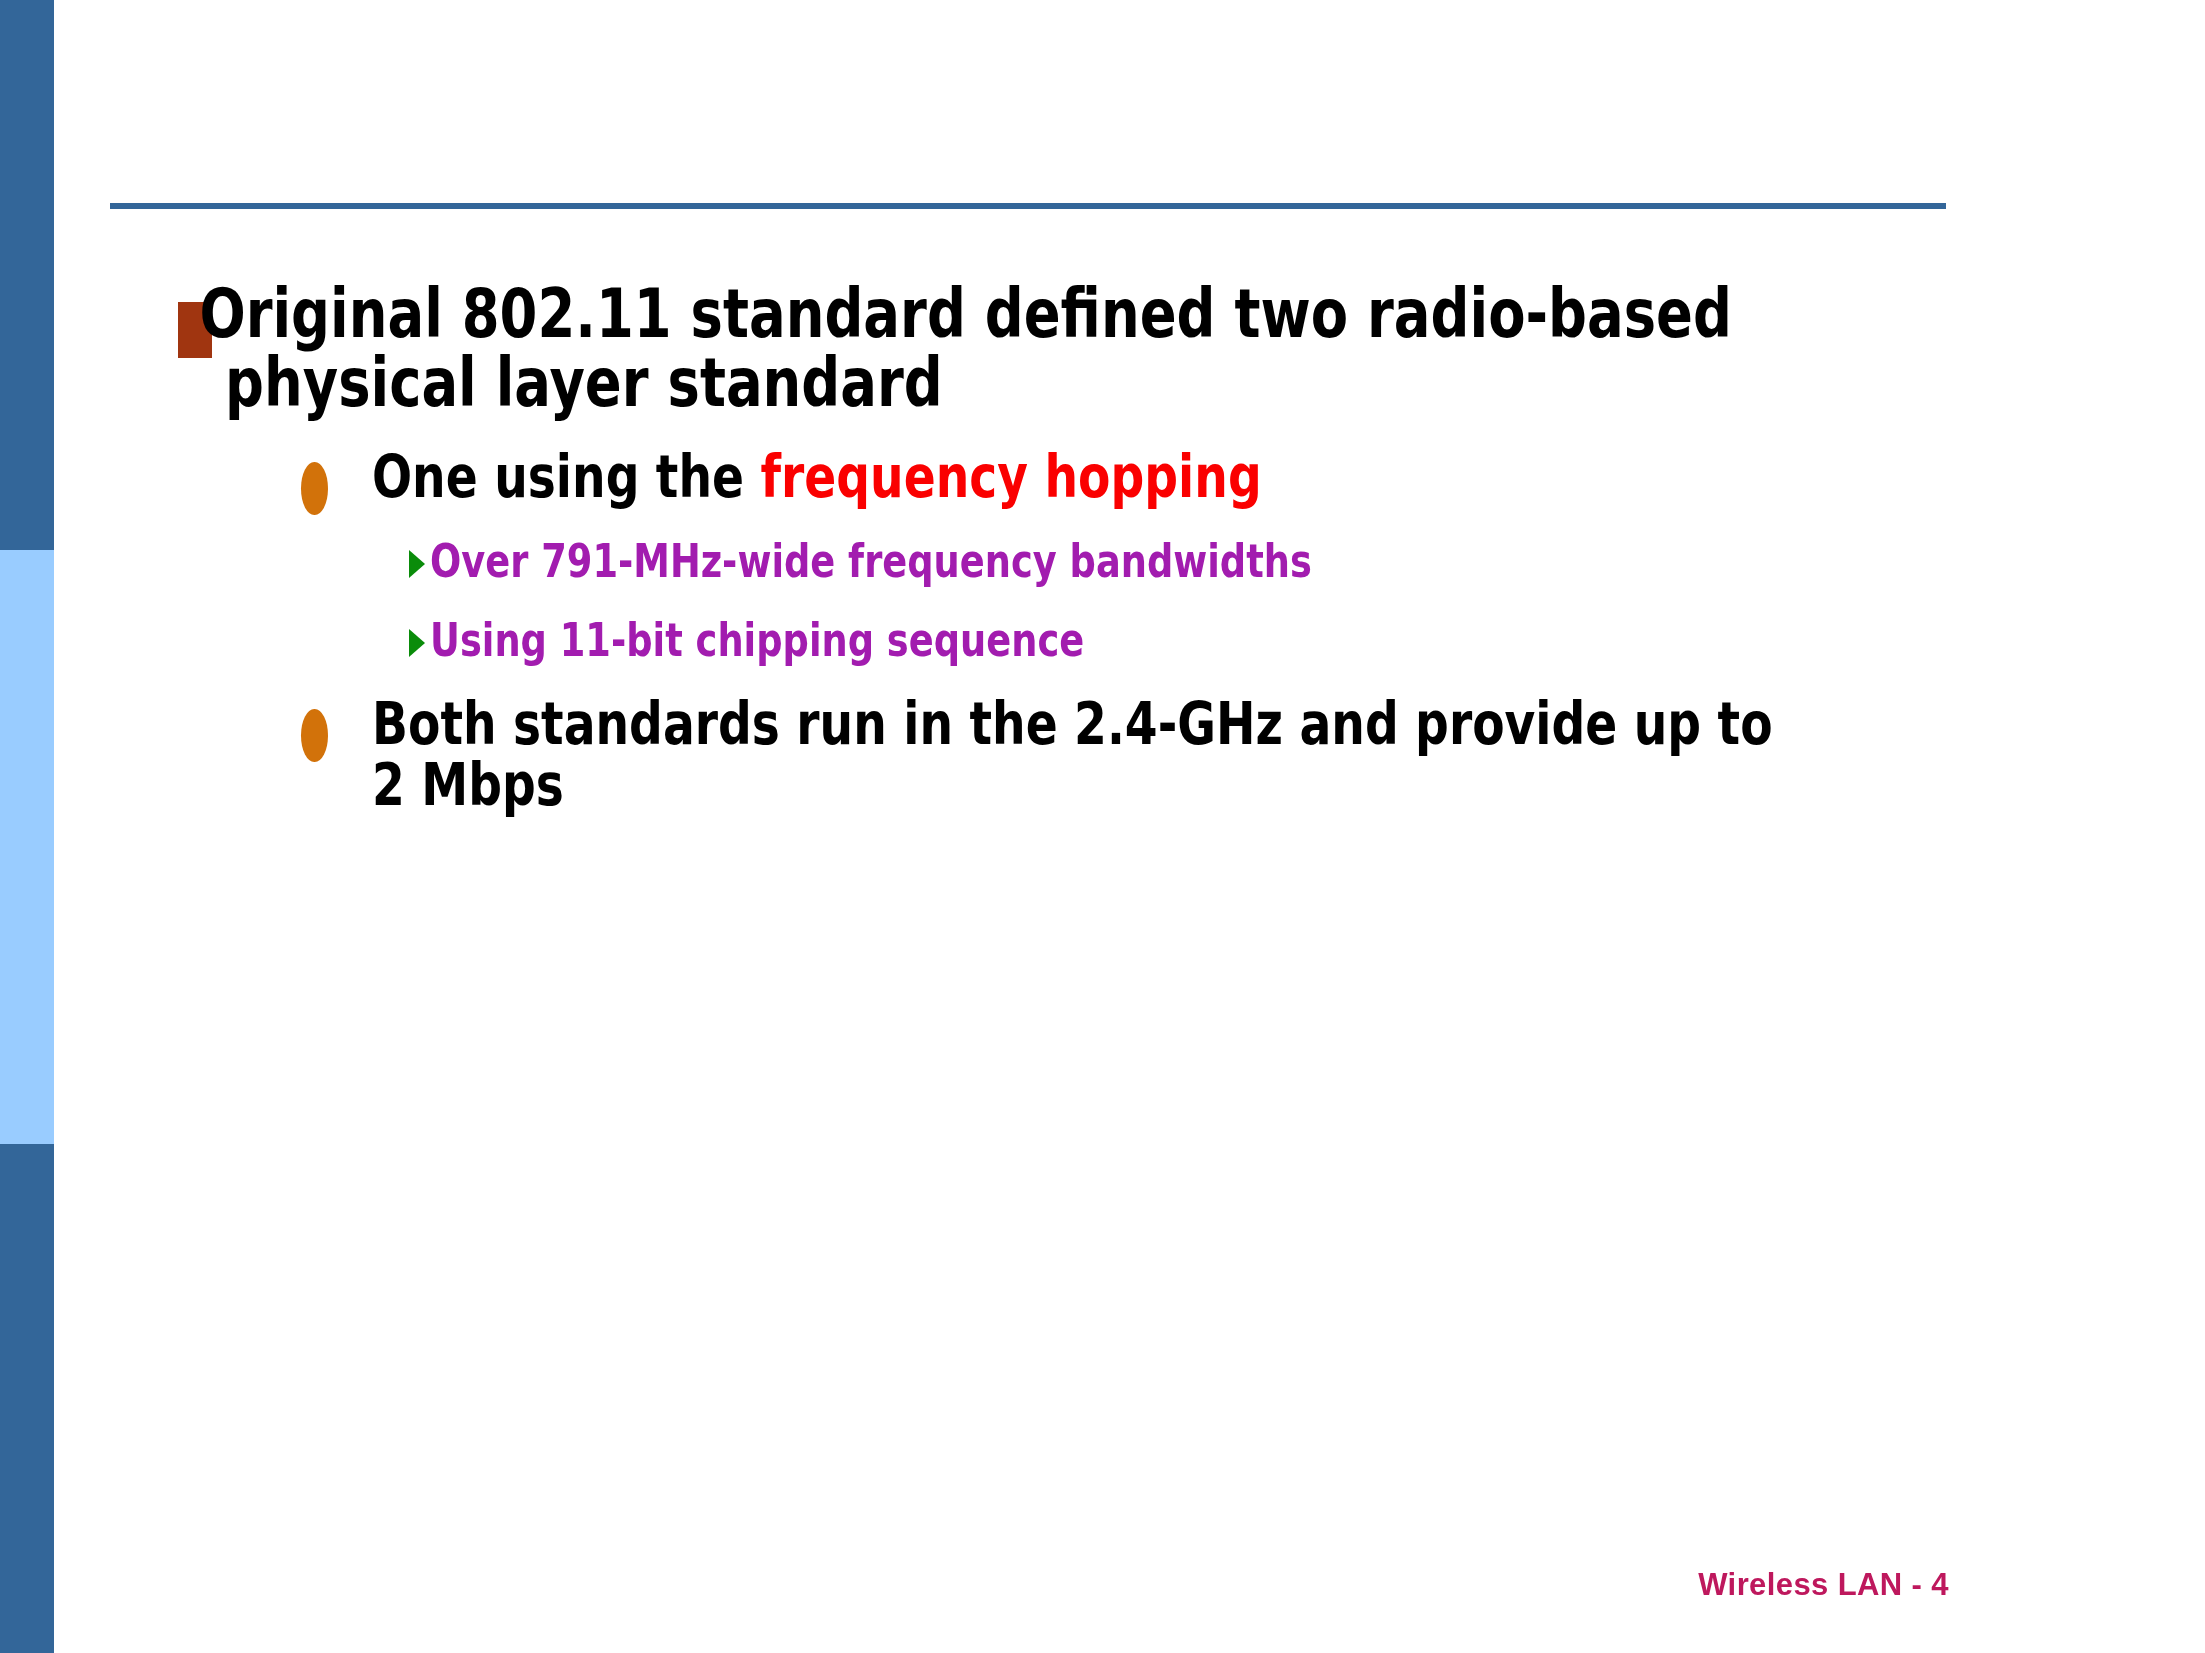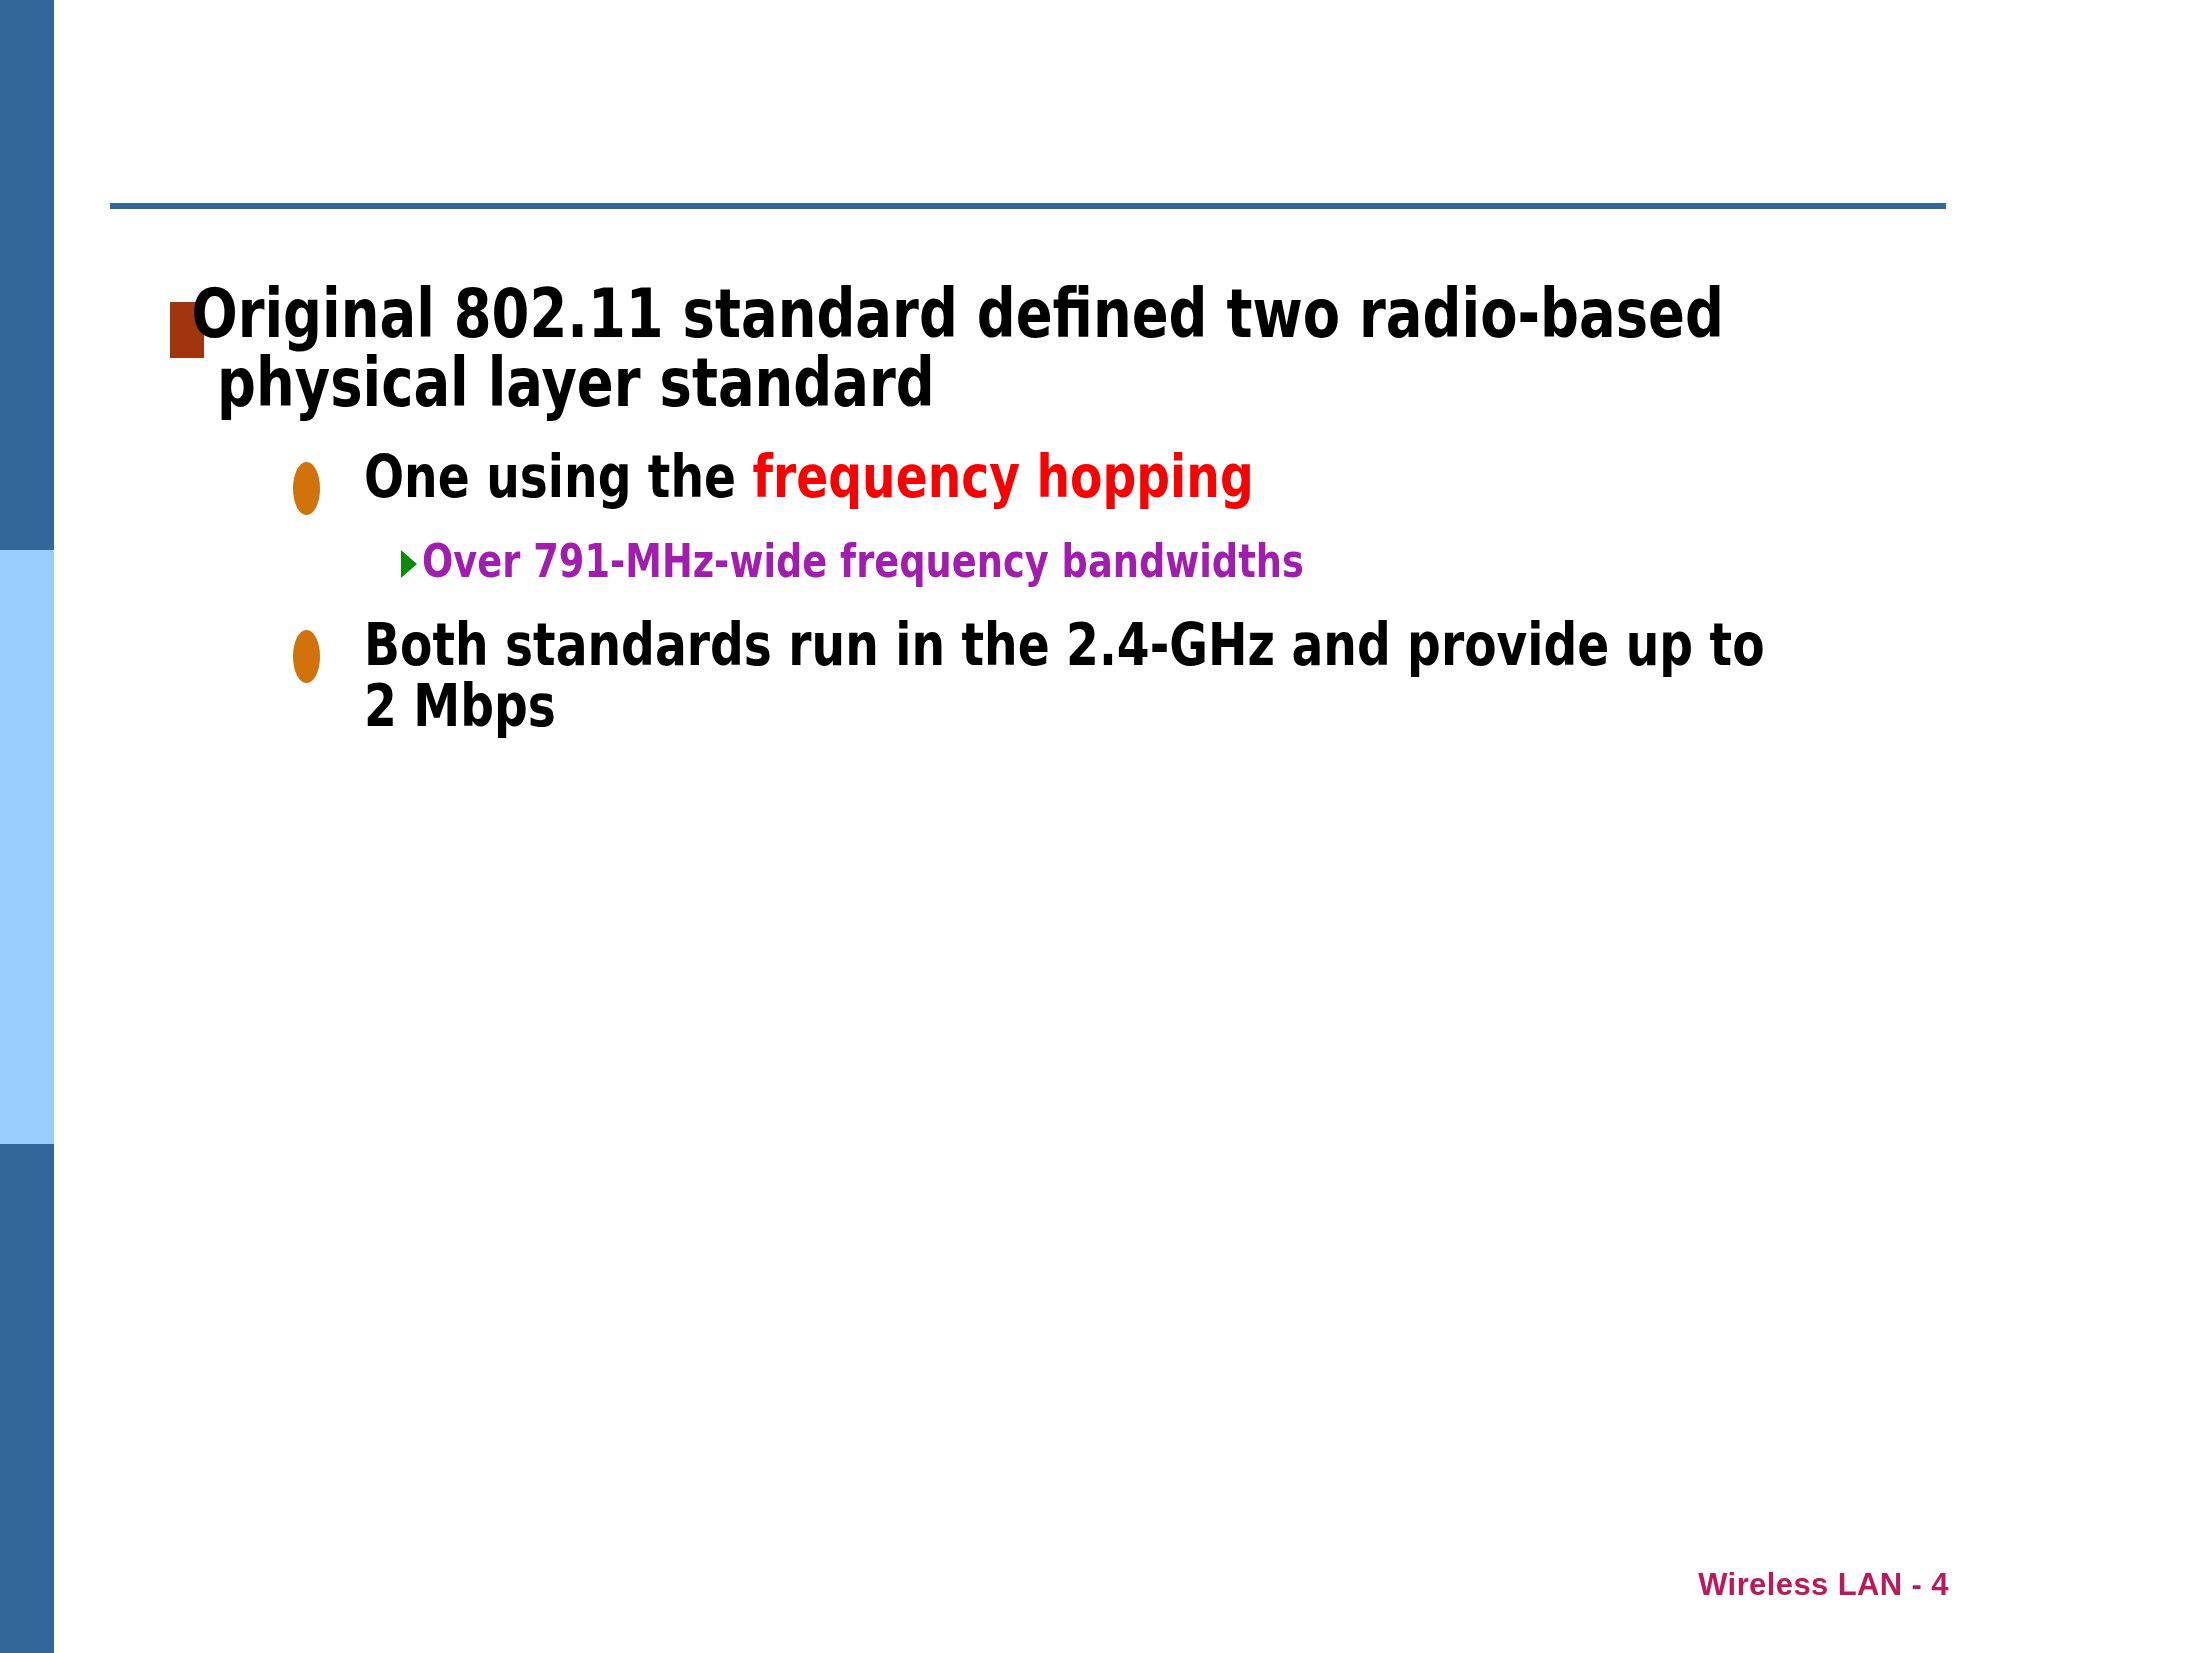--- a/index.html
+++ b/index.html
@@ -62,21 +62,21 @@
     left: 110px;
     top: 203px;
     width: 1836px;
     height: 5.9px;
     background: #336699;
   }
 
   
   #body-area {
     position: absolute;
-    left: 4px;
+    left: 12px;
     top: 279px;
     width: 1905px;
   }
 
   .bullet {
     position: relative;
     display: block;
   }
 
   
@@ -197,20 +197,24 @@
       <span class="marker mk-round" style="background: rgb(210, 114, 10);"></span>
       <span class="txt"><span>One using the </span><span class="hl" style="color: rgb(250, 0, 0);">frequency hopping</span></span>
     </div>
 
     <div class="bullet lvl3">
       <span class="marker mk-tri" style="border-left-color: rgb(10, 140, 10);"></span>
       <span class="txt">Over 791-MHz-wide frequency bandwidths</span>
     </div>
 
 
+    <div class="bullet lvl3">
+      <span class="marker mk-tri" style="border-left-color: rgb(10, 140, 10);"></span>
+      <span class="txt">Using 11-bit chipping sequence</span>
+    </div>
 
     <div class="bullet lvl2">
       <span class="marker mk-round" style="background: rgb(210, 114, 10);"></span>
       <span class="txt">Both standards run in the 2.4-GHz and provide up to 2 Mbps</span>
     </div>
 
   </div>
 
   <div id="footer">Wireless LAN - 4</div>
 

